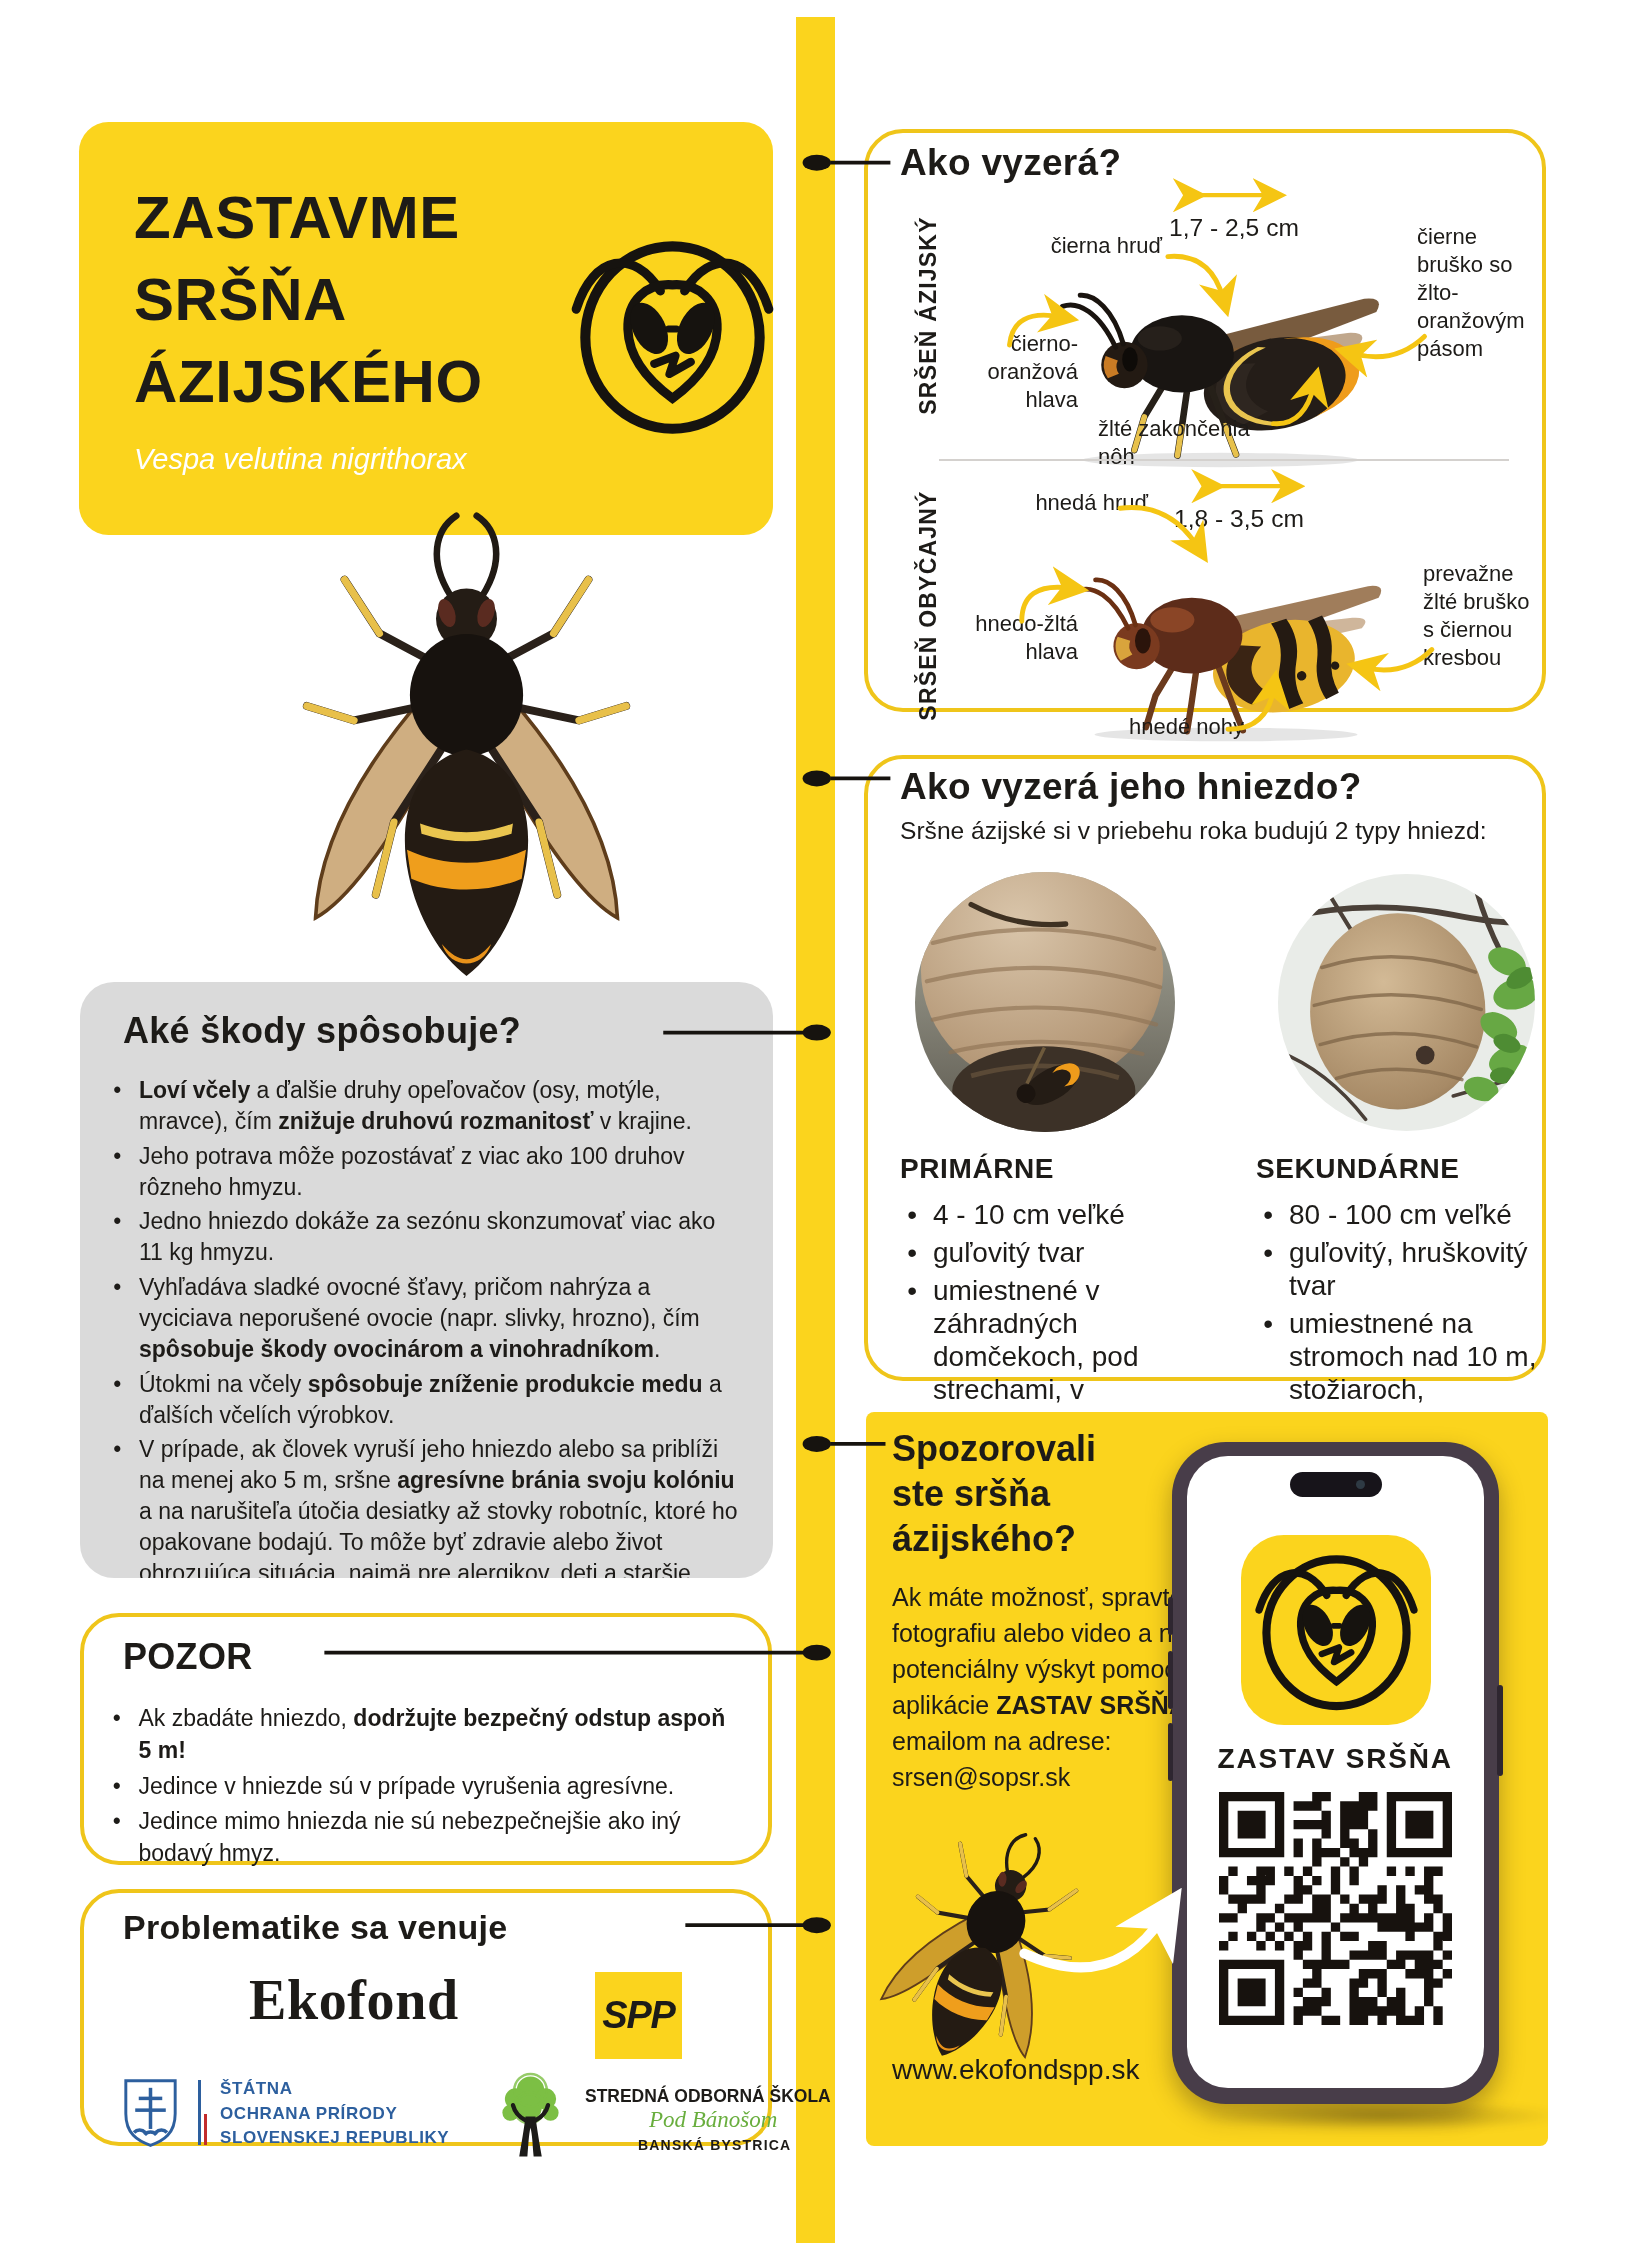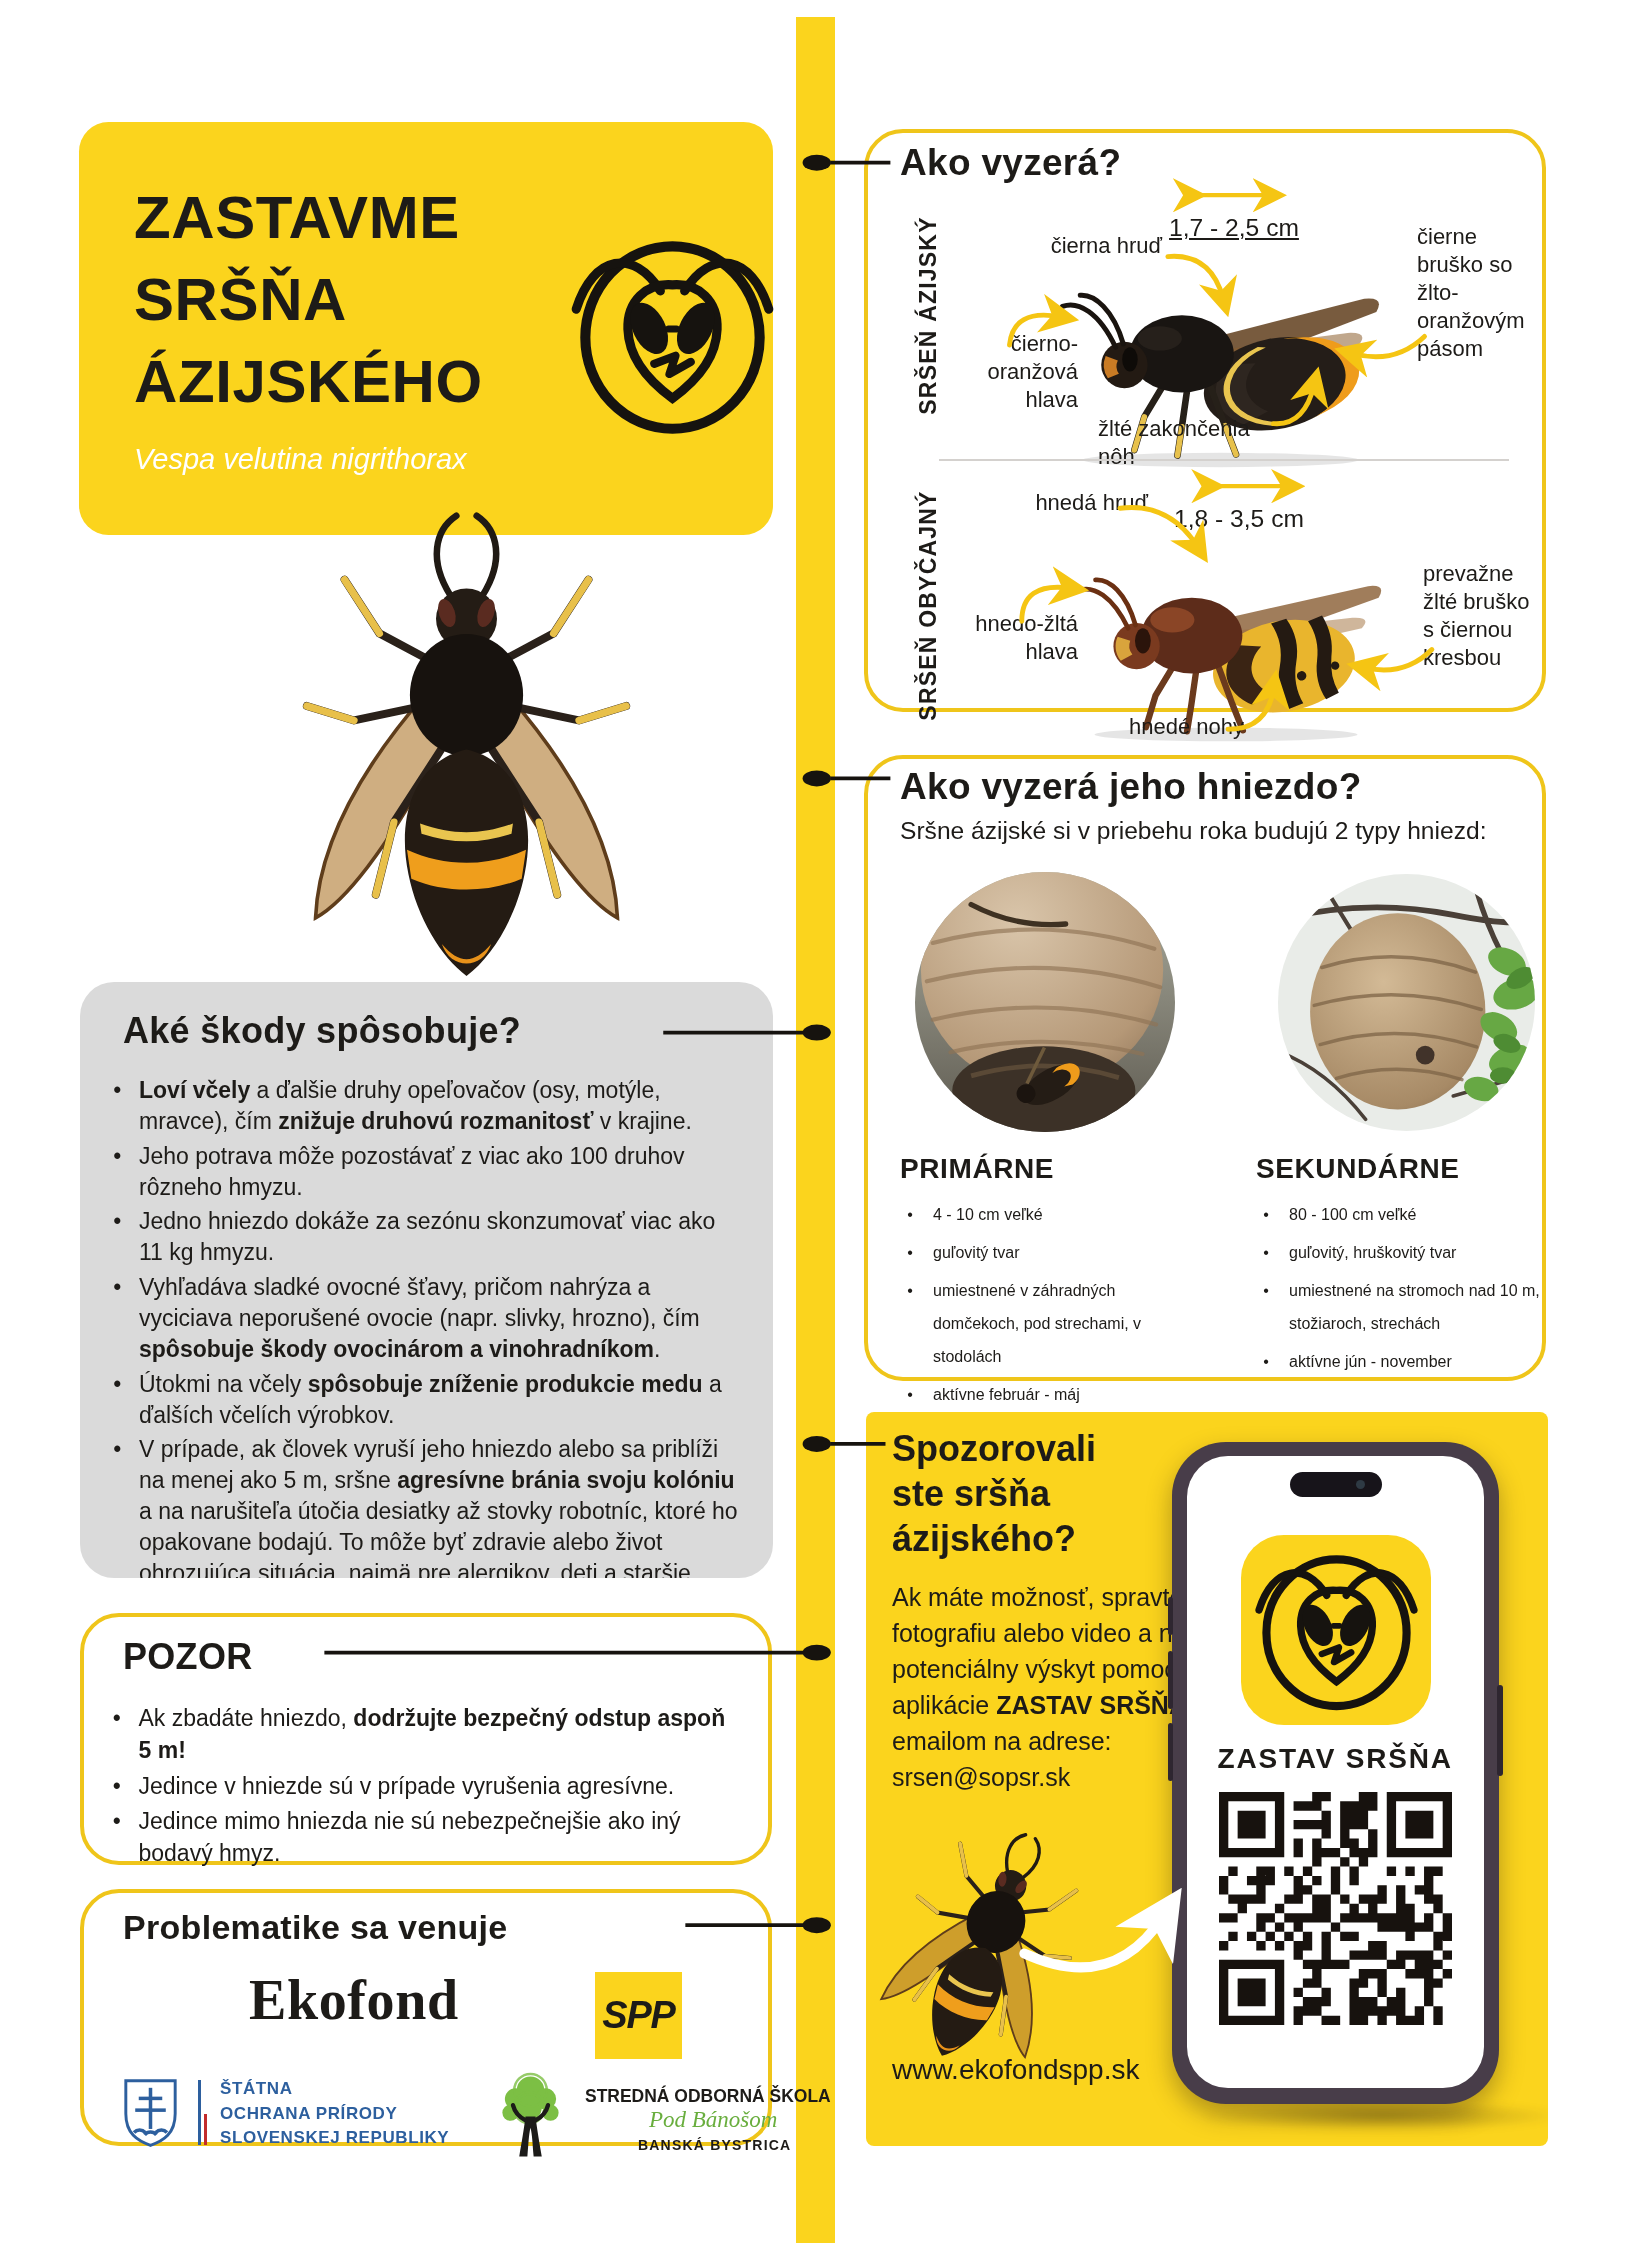--- a/index.html
+++ b/index.html
@@ -17,21 +17,21 @@
   .card{background:var(--yellow);border-radius:29.5px;}
   .wbox{background:#fff;border:4.3px solid #EFC51A;border-radius:39px;}
   .gbox{background:var(--graybox);border-radius:34px;}
   .ybox{background:var(--yellow);border-radius:8px;overflow:hidden;}
   .sec-title{font-size:36px;font-weight:bold;letter-spacing:0.3px;white-space:nowrap;}
   .big-title{font-size:60px;line-height:82px;font-weight:bold;letter-spacing:0.6px;}
   .subtitle{font-size:29px;font-style:italic;color:#ffffff;}
   .body-list{list-style:none;margin:0;padding:0;font-size:23px;line-height:31px;}
   .body-list li{position:relative;padding-left:29.5px;margin:0 0 3.7px 0;}
   .body-list li::before{content:"\2022";position:absolute;left:3.7px;top:0;}
-  .nest-list{list-style:none;margin:0;padding:0;font-size:16px;line-height:33px;}
+  .nest-list{list-style:none;margin:0;padding:0;font-size:28px;line-height:33px;}
   .nest-list li{position:relative;padding-left:27px;margin:0 0 4.9px 0;}
   .nest-list li::before{content:"\2022";position:absolute;left:1.2px;top:0;}
   .b{font-weight:bold;}
   .vlabel{transform:rotate(-90deg);transform-origin:center;width:368px;text-align:center;
           font-weight:bold;font-size:23px;letter-spacing:1.2px;white-space:nowrap;}
   .dlabel{font-size:22px;line-height:28px;}
   .heading2{font-size:28px;font-weight:bold;letter-spacing:0.6px;}
   .phone{background:var(--bezel);border-radius:54px;box-shadow:0 11px 24.6px rgba(40,30,20,0.35);}
   .screen{background:#fff;border-radius:41px;overflow:hidden;}
   .island{background:#17141a;border-radius:13.5px;}
@@ -340,21 +340,21 @@
   </div>
 
   <div class="abs wbox" style="left:864px;top:129px;width:674px;height:575px;"></div>
   <div class="abs sec-title" style="left:900px;top:142px;font-size:37px;">Ako vyzerá?</div>
 
   <div class="abs vlabel" style="left:744px;top:302px;">SRŠEŇ ÁZIJSKÝ</div>
   <svg class="abs" style="left:1007px;top:239px;" width="405" height="232" viewBox="0 0 700 420">
       <use href="#hornet-side-asian"></use>
     </svg>
   <div class="abs dlabel" style="left:1001px;top:232px;width:161px;text-align:right;">čierna hruď</div>
-  <div class="abs dlabel" style="left:1154px;top:214px;width:160px;text-align:center;font-size:24.6px;text-decoration:underline;">1,7 - 2,5 cm</div>
+  <div class="abs dlabel" style="left:1154px;top:214px;width:160px;text-align:center;font-size:24.6px;">1,7 - 2,5 cm</div>
   <div class="abs dlabel" style="left:1417px;top:223px;width:126px;">čierne bruško so žlto-oranžovým pásom</div>
   <div class="abs dlabel" style="left:950px;top:330px;width:128px;text-align:right;">čierno-oranžová hlava</div>
   <div class="abs dlabel" style="left:1098px;top:415px;width:190px;">žlté zakončenia nôh</div>
 
   <div class="abs" style="left:939px;top:459px;width:570px;height:1.8px;background:#D4D1CE;"></div>
 
   <div class="abs vlabel" style="left:744px;top:592px;">SRŠEŇ OBYČAJNÝ</div>
   <svg class="abs" style="left:1013px;top:523px;" width="405" height="221" viewBox="0 0 700 420">
       <use href="#hornet-side-euro"></use>
     </svg>

